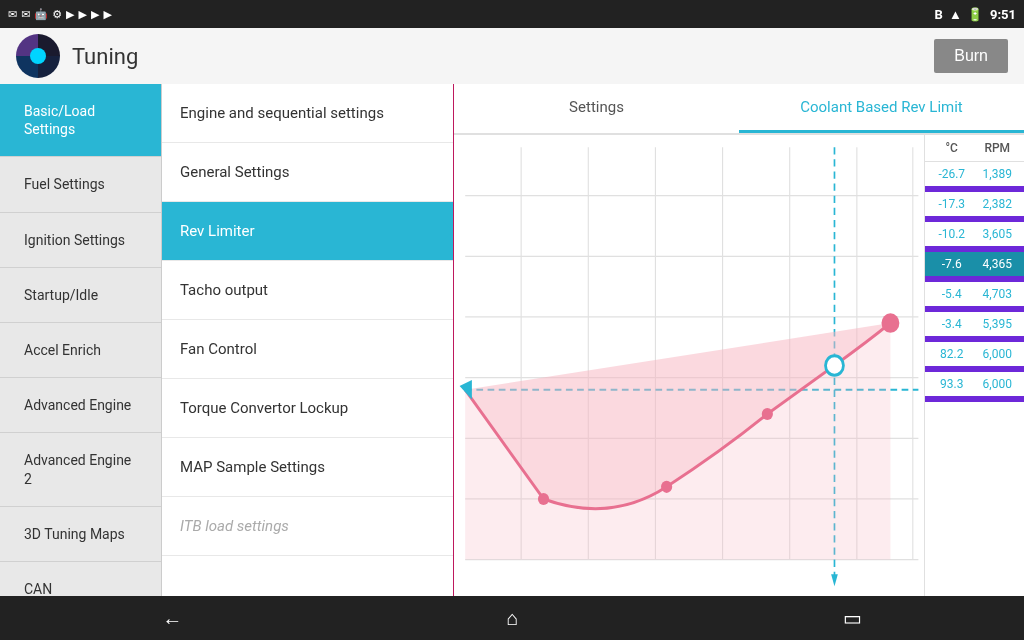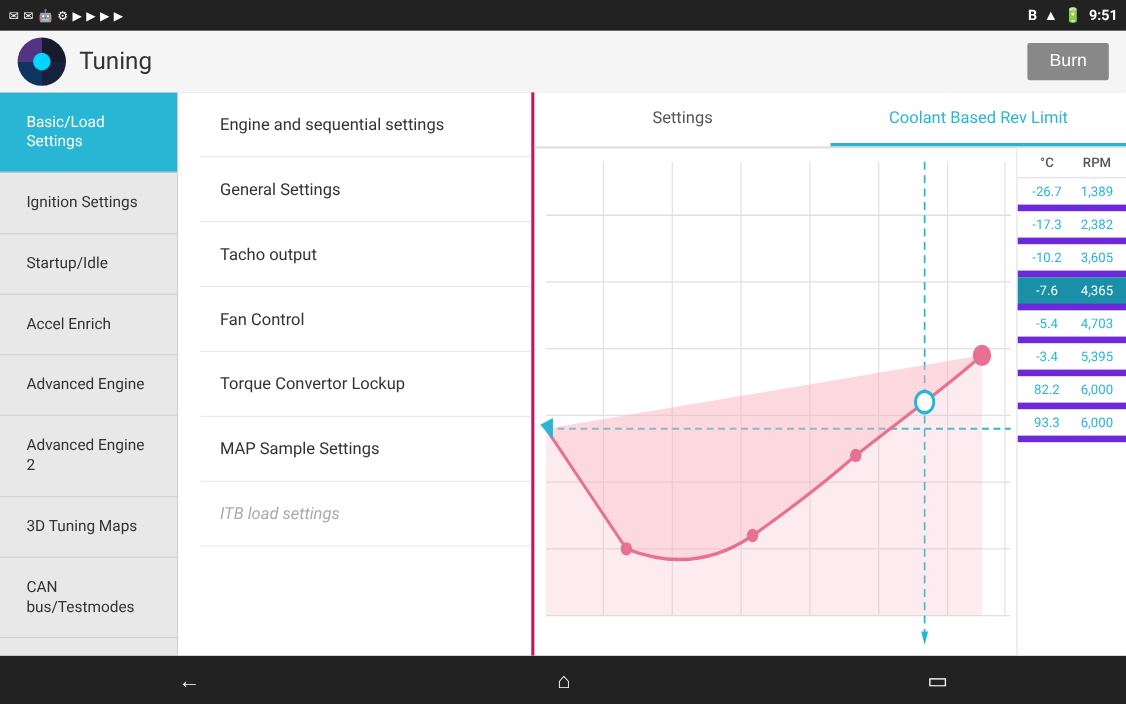--- a/index.html
+++ b/index.html
@@ -79,26 +79,25 @@
       cursor: pointer;
       line-height: 1.3;
     }
     .sidebar-item.active {
       background: #29b6d4;
       color: white;
     }
 
     
     .middle-menu {
-      width: 324px;
-      background: white;
-      border-right: 3px solid #be185d;
+      width: 292px;
+      background: white;
+      border-right: 1px solid #be185d;
       overflow-y: auto;
       flex-shrink: 0;
-      padding-left: 20px;
     }
     .menu-item {
       padding: 20px 18px;
       font-size: 15px;
       color: #333;
       border-bottom: 1px solid #e8e8e8;
       cursor: pointer;
       position: relative;
     }
     .menu-item.active {
@@ -229,32 +228,34 @@
     <div class="app-logo"></div>
     <span class="app-title">Tuning</span>
   </div>
   <button class="burn-btn">Burn</button>
 </div>
 
 <div class="main-container">
 
   <div class="sidebar">
   <div class="sidebar-item active">Basic/Load Settings</div>
+      <div class="sidebar-item">Fuel Settings</div>
       <div class="sidebar-item">Ignition Settings</div>
       <div class="sidebar-item">Startup/Idle</div>
       <div class="sidebar-item">Accel Enrich</div>
       <div class="sidebar-item">Advanced Engine</div>
       <div class="sidebar-item">Advanced Engine 2</div>
       <div class="sidebar-item">3D Tuning Maps</div>
       <div class="sidebar-item">CAN bus/Testmodes</div>
     </div>
 
   <div class="middle-menu">
   <div class="menu-item">Engine and sequential settings</div>
       <div class="menu-item">General Settings</div>
+      <div class="menu-item active">Rev Limiter</div>
       <div class="menu-item">Tacho output</div>
       <div class="menu-item">Fan Control</div>
       <div class="menu-item">Torque Convertor Lockup</div>
       <div class="menu-item">MAP Sample Settings</div>
       <div class="menu-item disabled">ITB load settings</div>
     </div>
 
   <div class="chart-area">
     <div class="tabs">
     <div class="tab">Settings</div>

